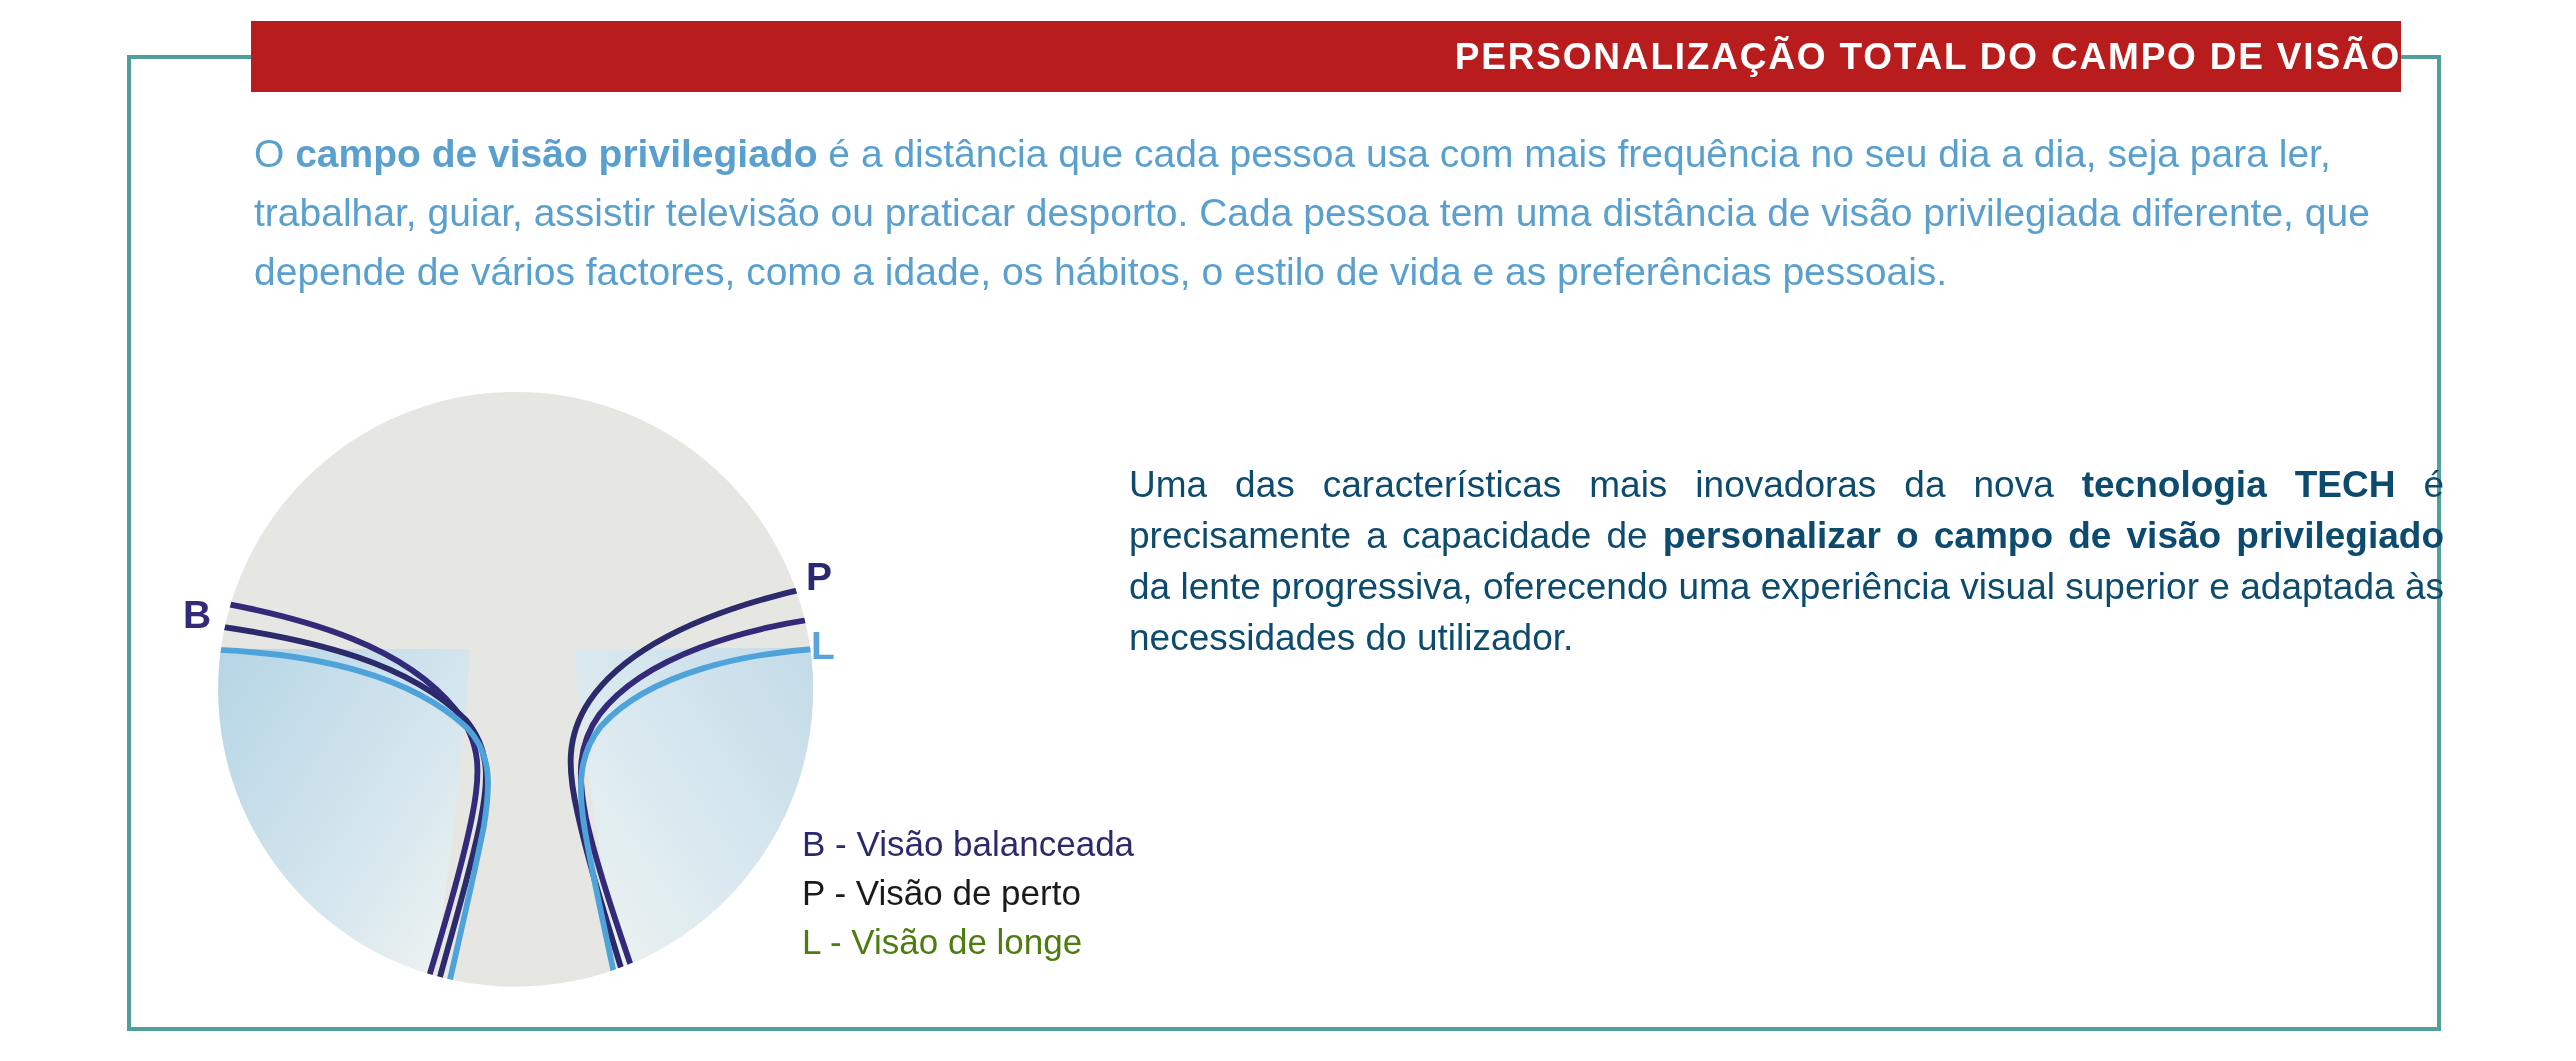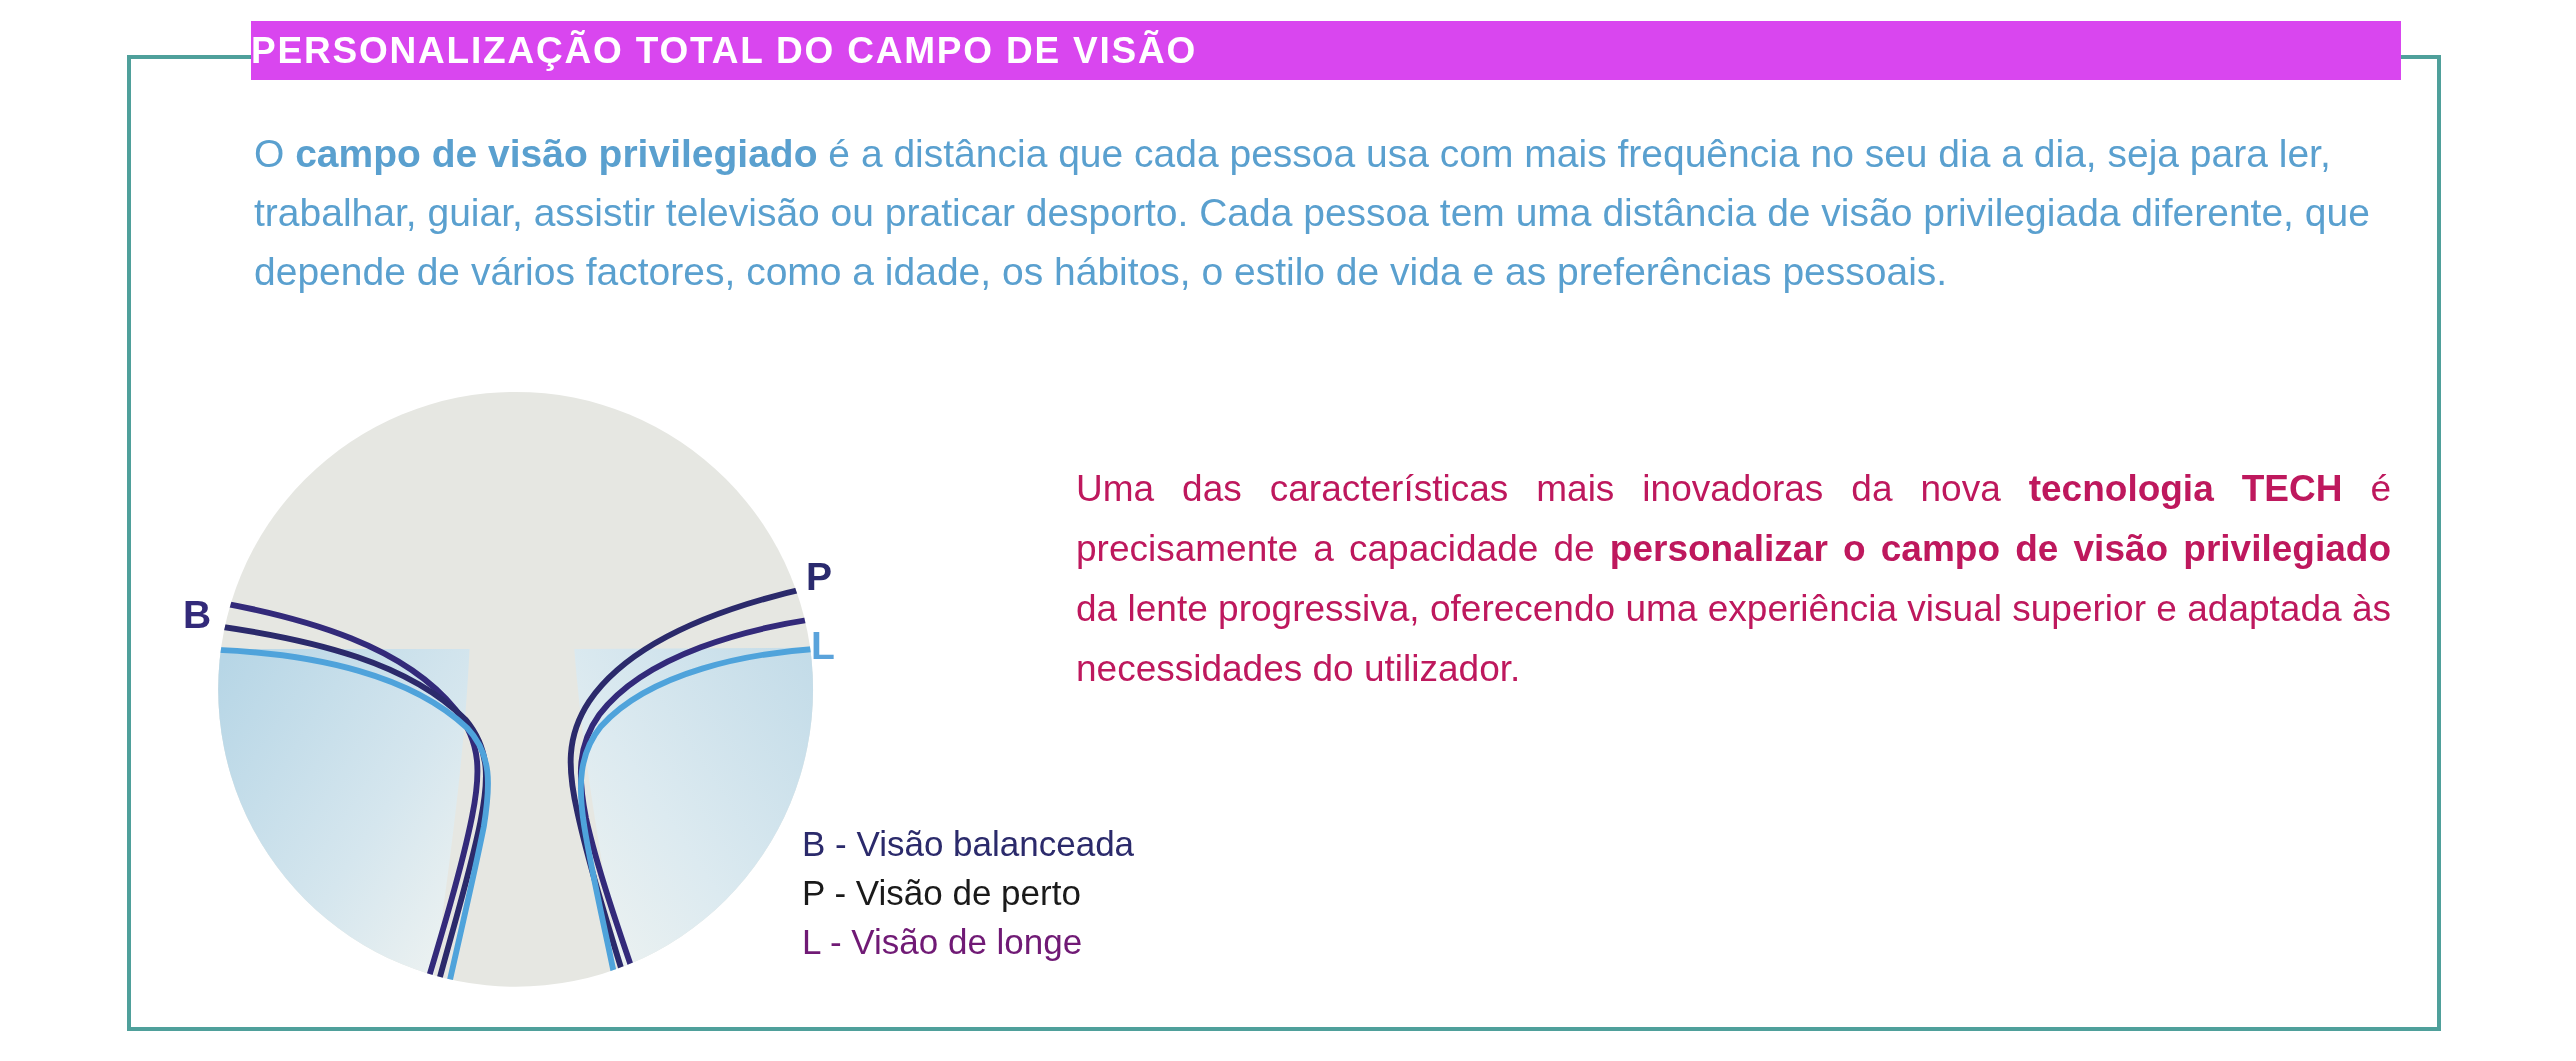--- a/index.html
+++ b/index.html
@@ -27,25 +27,25 @@
     box-sizing: border-box;
     background: transparent;
   }
 
   
   #banner {
     position: absolute;
     left: 251px;
     top: 21px;
     width: 2150px;   
-    height: 59px;
-    background: #d946ef;
+    height: 71px;
+    background: #b91c1c;
     display: flex;
     align-items: center;
-    justify-content: flex-start;
+    justify-content: flex-end;
     z-index: 5;
   }
   #banner-title {
     color: #ffffff;
     font-size: 37px;
     font-weight: bold;
     letter-spacing: 1.8px;
     white-space: nowrap;
     font-family: "Liberation Sans", sans-serif;
     line-height: 1;
@@ -62,26 +62,26 @@
     line-height: 59px;
     font-family: "Liberation Sans", sans-serif;
     text-align: left;
     margin-left: 40px;
   }
   #intro b { font-weight: bold; }
 
   
   #right-copy {
     position: absolute;
-    left: 1076px;
+    left: 1129px;
     top: 459px;
     width: 1315px;
-    color: #be185d;
+    color: #0c4a6e;
     font-size: 37px;
-    line-height: 60px;
+    line-height: 51px;
     text-align: justify;
     font-family: "Liberation Sans", sans-serif;
   }
   #right-copy b { font-weight: bold; }
 
   
   #lens-wrap {
     position: absolute;
     left: 214px;
     top: 381px;
@@ -108,21 +108,21 @@
     left: 802px;
     top: 819px;
     font-size: 35px;
     line-height: 49px;
     font-family: "Liberation Sans", sans-serif;
     white-space: nowrap;
   }
   .legend-row { display: block; }
   #legend-p { color: #1A1A1A; }
   #legend-b { color: #2B2A6B; }
-  #legend-l { color: #701a75; }
+  #legend-l { color: #4d7c0f; }
 </style>
 </head>
 <body>
 
 <div id="frame"></div>
 
 <div id="banner">
   <span id="banner-title">PERSONALIZAÇÃO TOTAL DO CAMPO DE VISÃO</span>
 </div>
 

